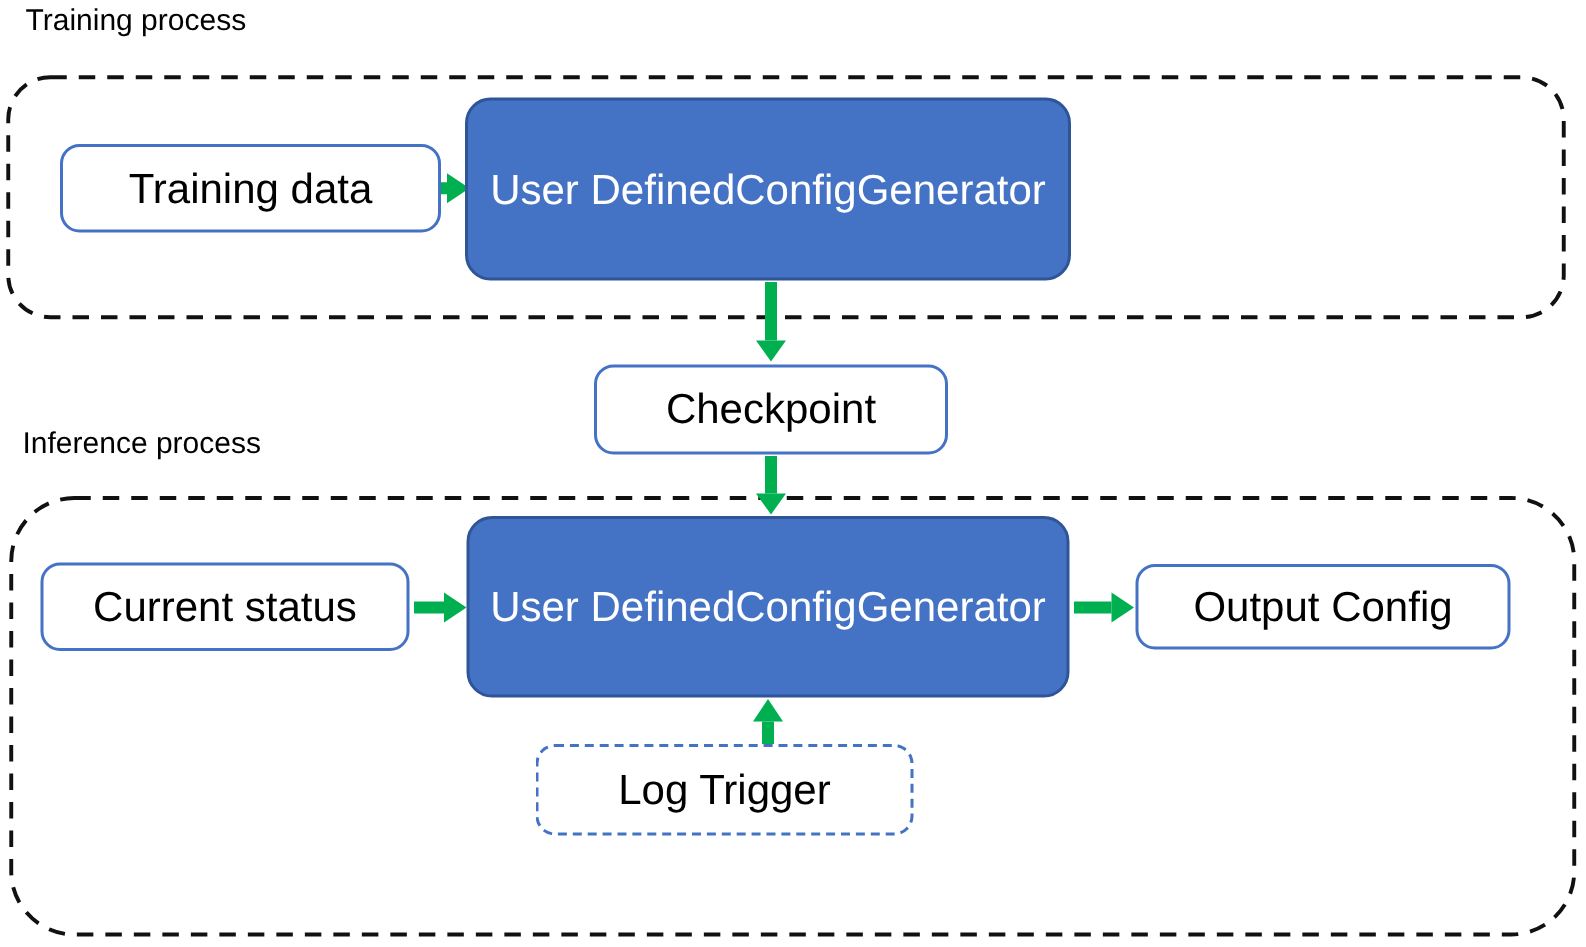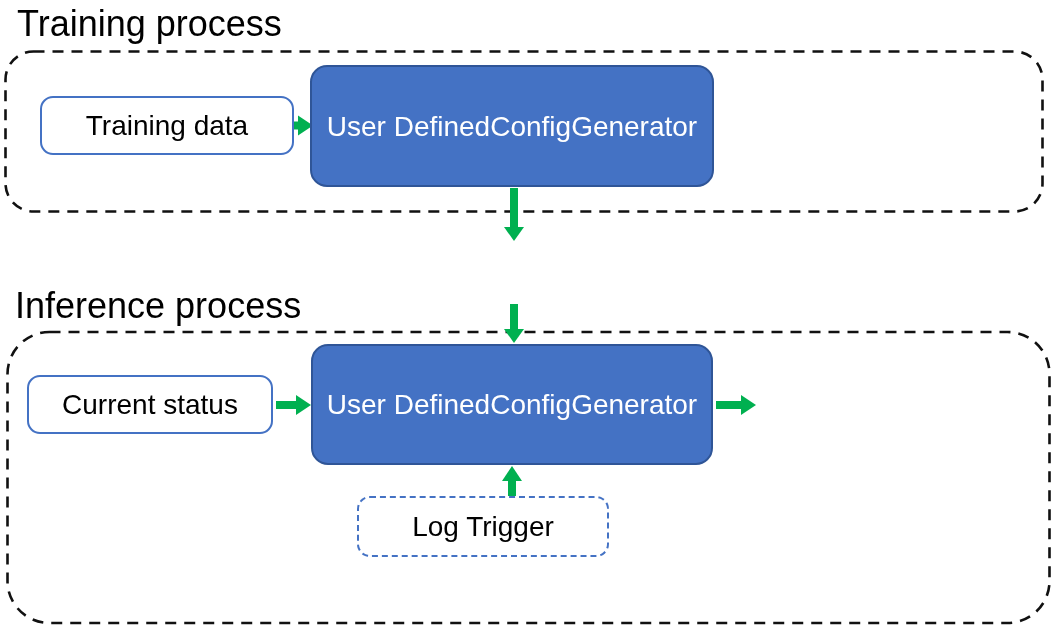--- a/index.html
+++ b/index.html
@@ -38,21 +38,21 @@
     stroke-width: 8;
     fill: none;
   }
   .arrow-head {
     fill: var(--arrow-green);
     stroke: none;
   }
   .section-label {
     position: absolute;
     z-index: 2;
-    font-size: 36px;
+    font-size: 20px;
     color: var(--text-dark);
     white-space: nowrap;
   }
   .node {
     position: absolute;
     z-index: 2;
     background: #ffffff;
     border: 2px solid var(--node-border-blue);
     border-radius: 13px;
     display: flex;
@@ -140,27 +140,29 @@
 
   <div class="section-label" id="label-training">Training process</div>
 
   <div class="node" id="box-training-data">Training data</div>
 
   <div class="generator" id="box-generator-training">
     <span>User Defined</span>
     <span>ConfigGenerator</span>
   </div>
 
+  <div class="node" id="box-checkpoint">Checkpoint</div>
 
   <div class="section-label" id="label-inference">Inference process</div>
 
   <div class="node" id="box-current-status">Current status</div>
 
   <div class="generator" id="box-generator-inference">
     <span>User Defined</span>
     <span>ConfigGenerator</span>
   </div>
 
+  <div class="node" id="box-output-config">Output Config</div>
 
   <div class="node trigger" id="box-log-trigger">Log Trigger</div>
 
 
 </div>
 
 </body></html>

